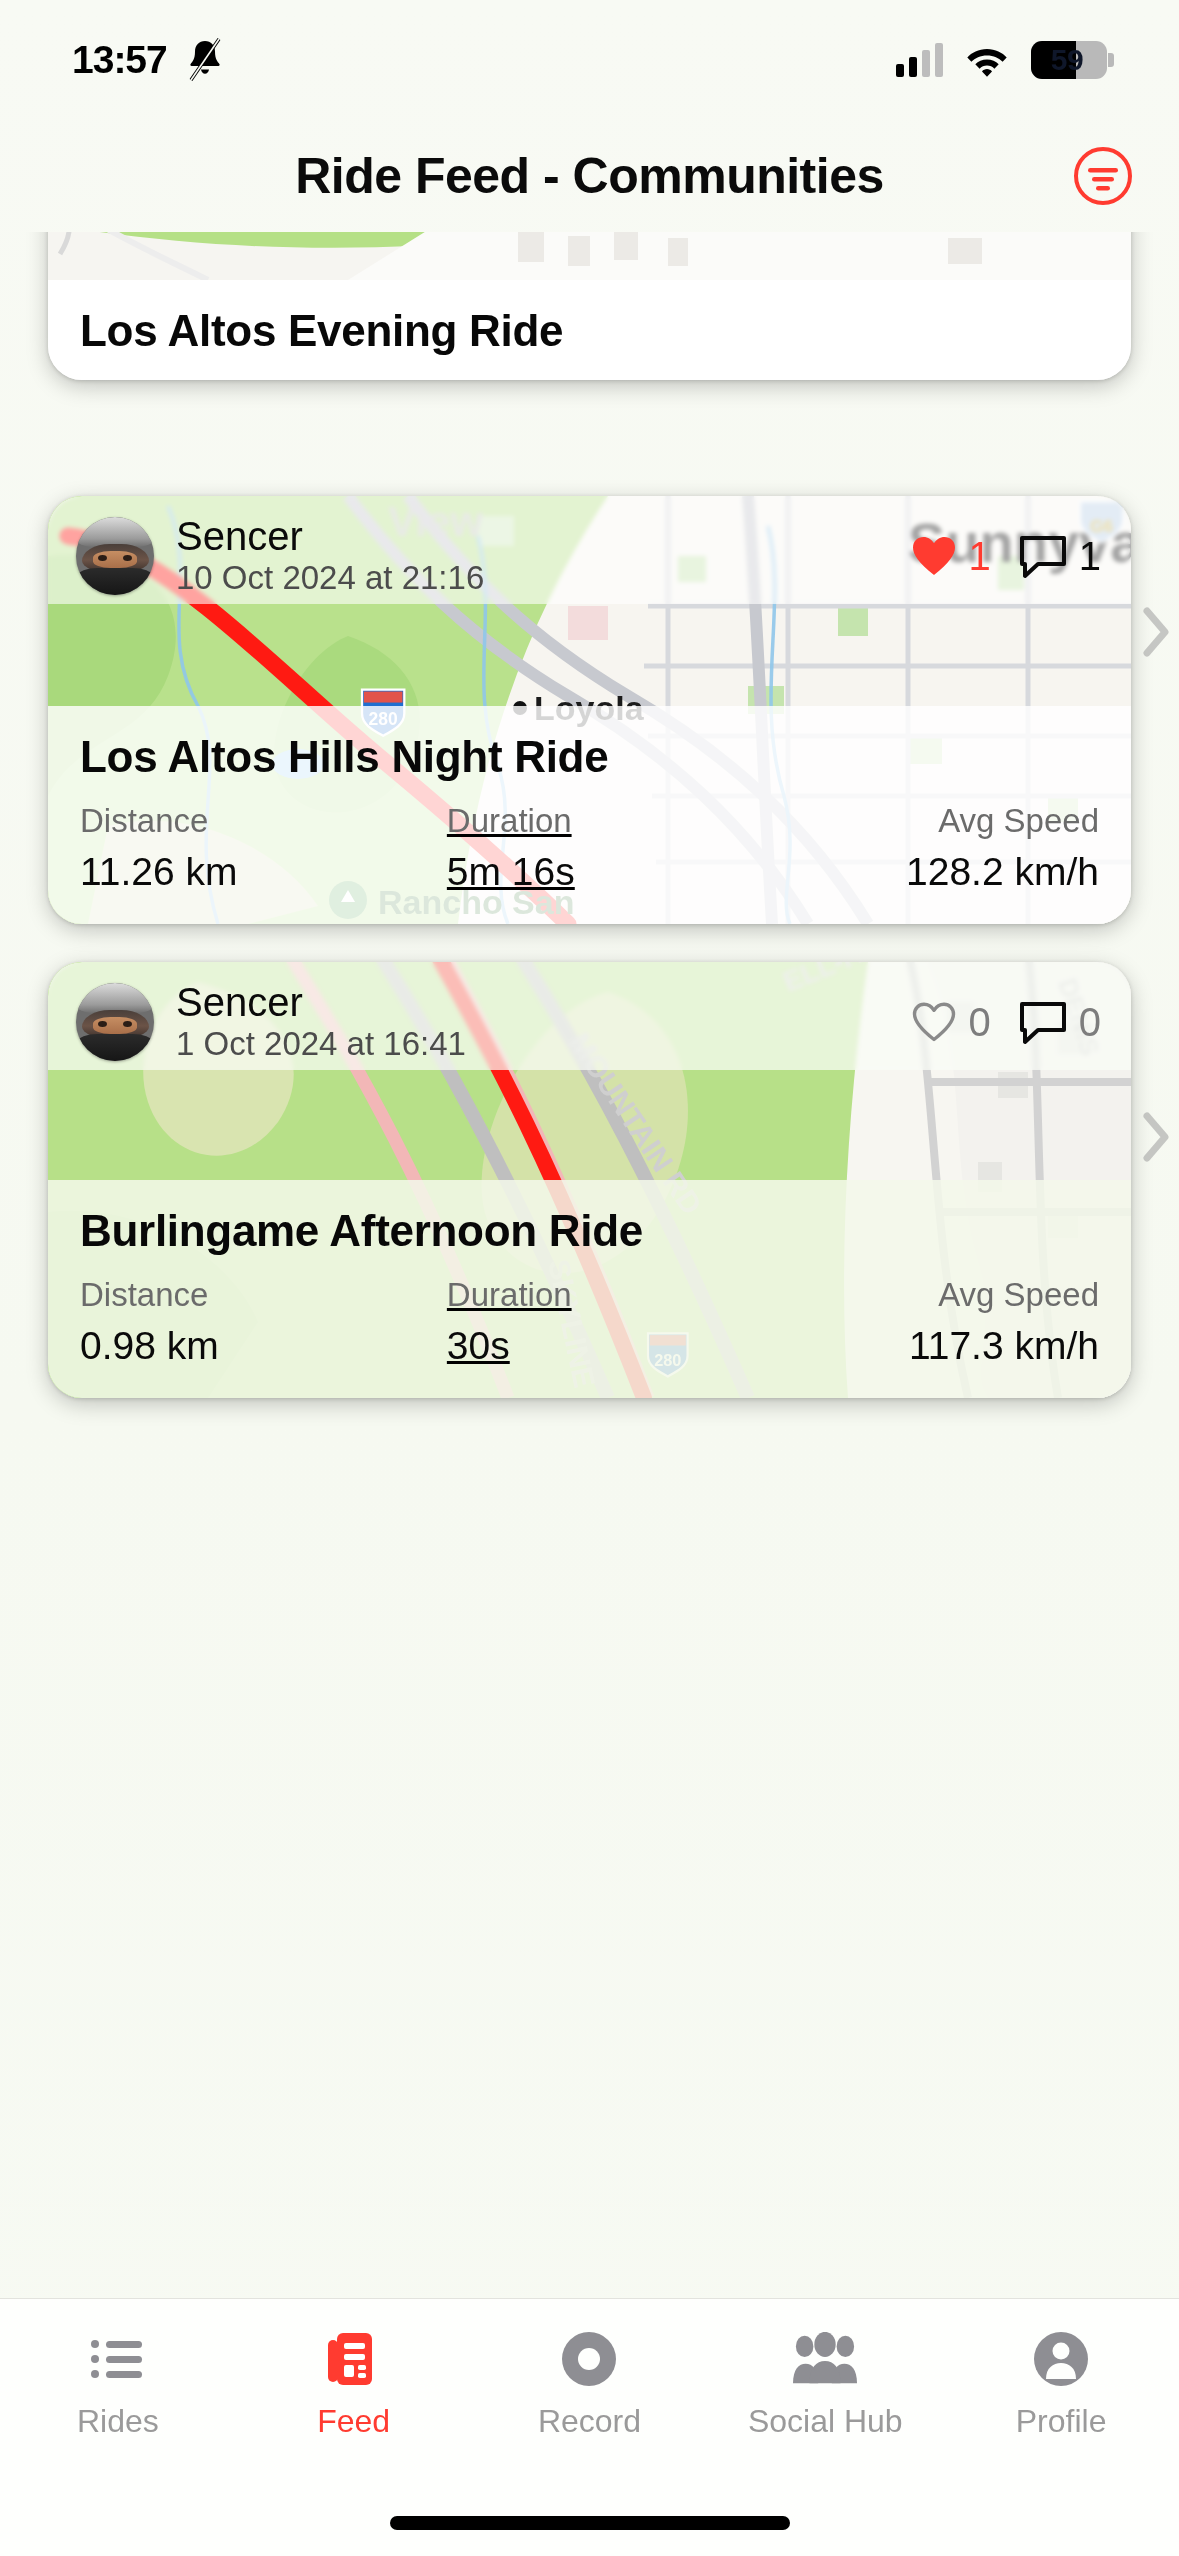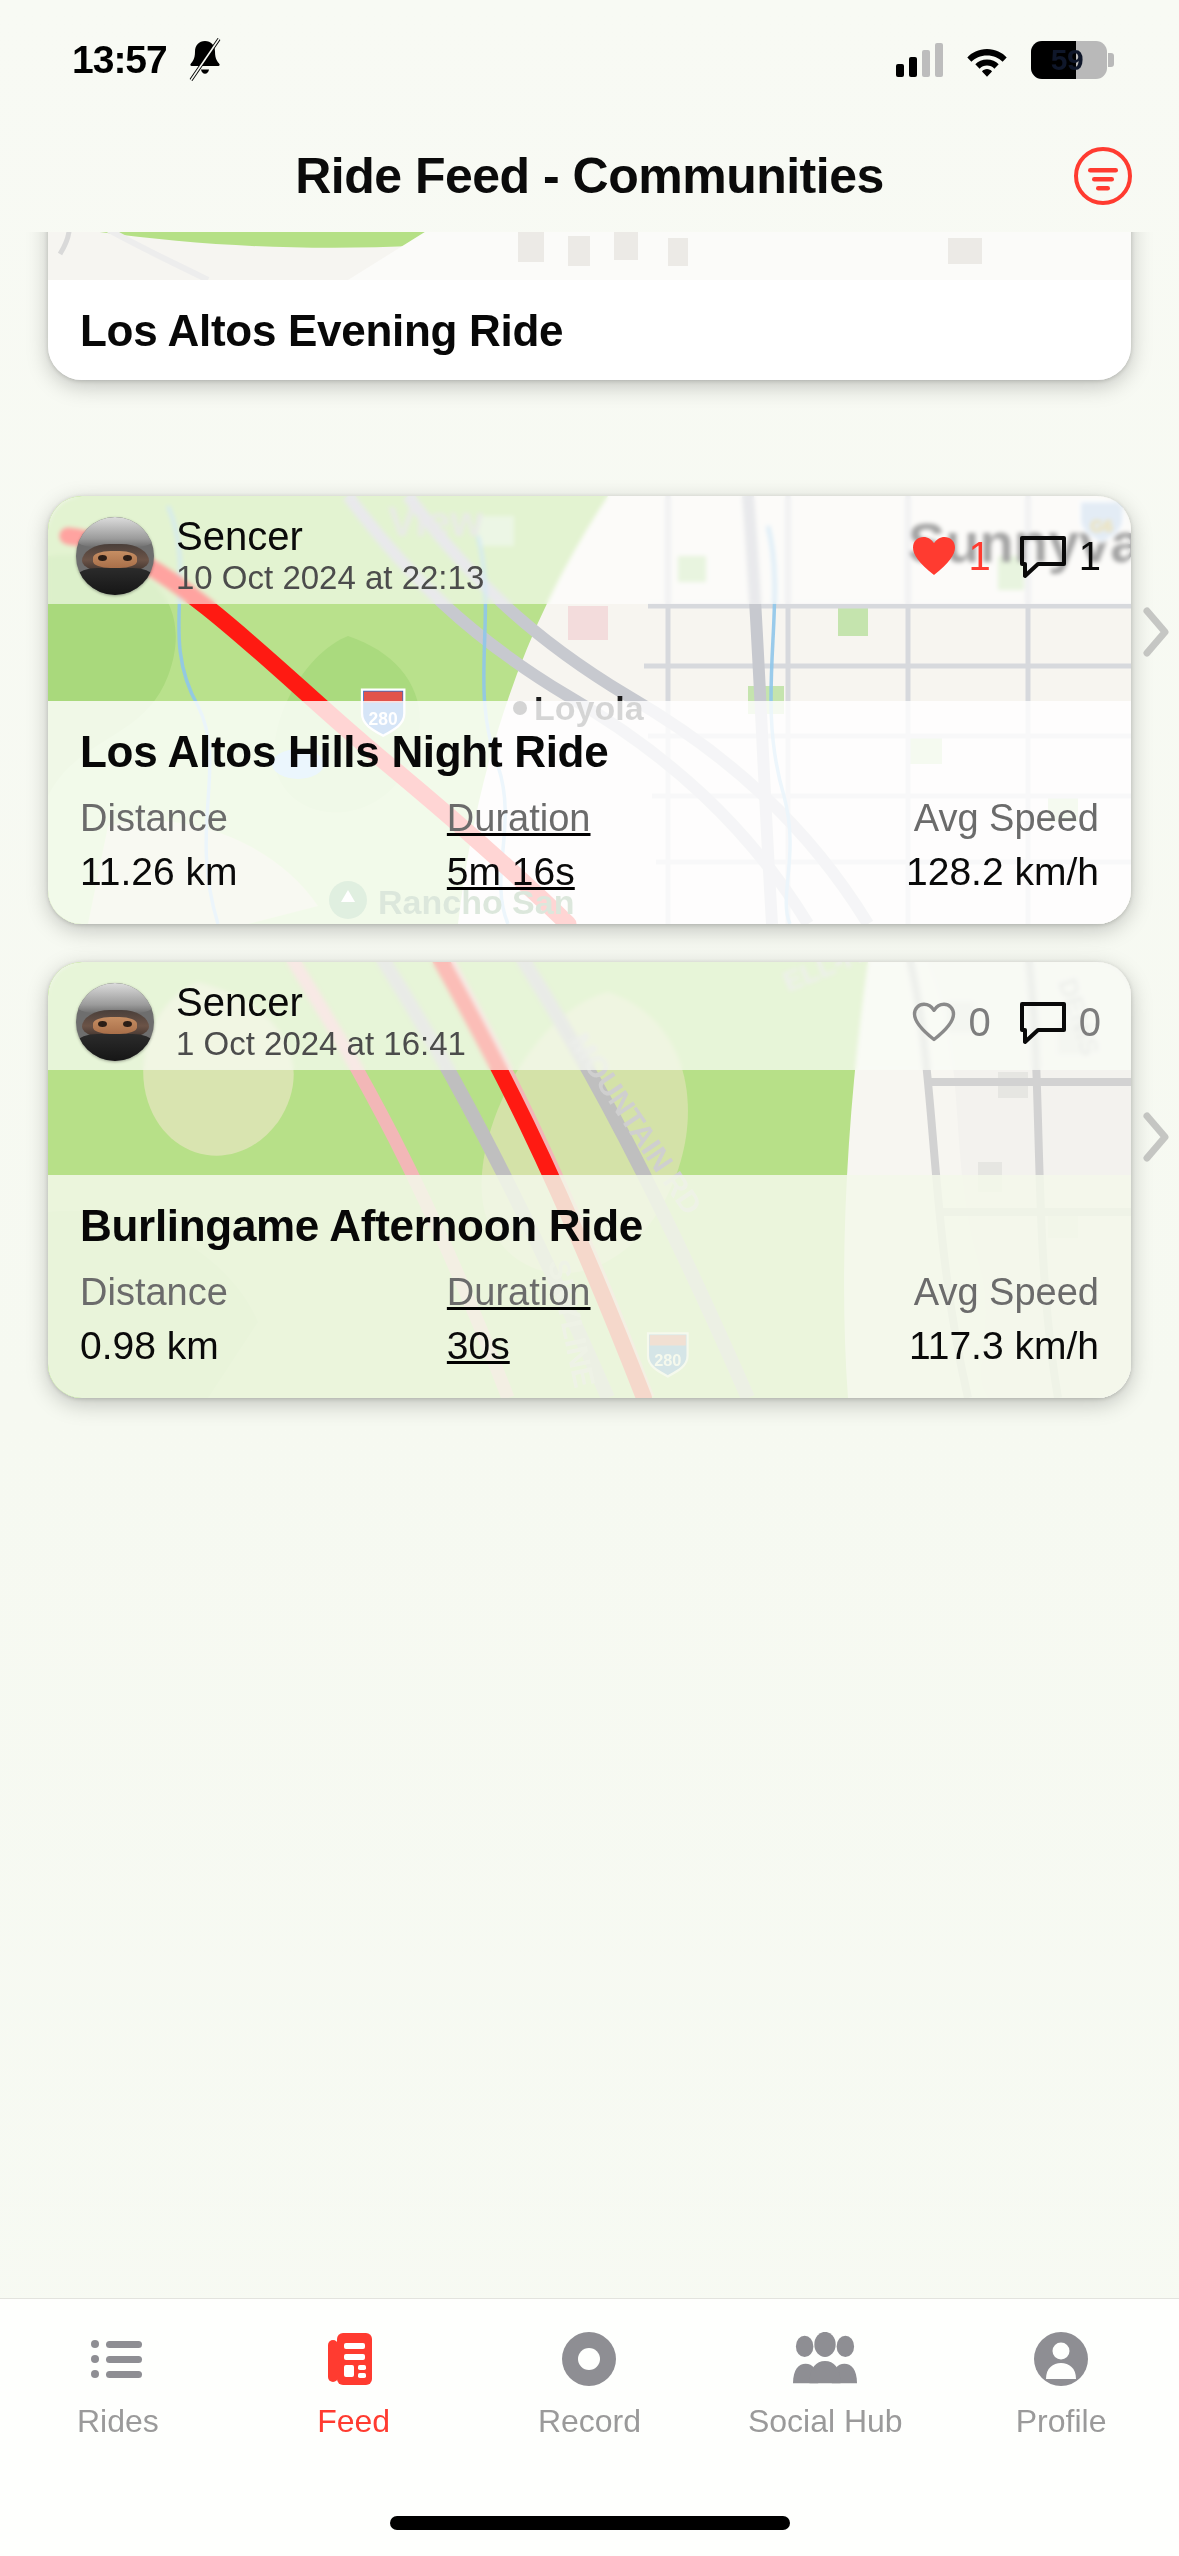--- a/index.html
+++ b/index.html
@@ -146,21 +146,21 @@
   .stats {
     position: relative; padding: 26px 32px 30px 32px;
     background: rgba(255,255,255,0.82);
   }
   .stats.tint { background: rgba(243,248,234,0.86); }
   .ride-title { font-size: 44px; font-weight: 700; color: #080808; letter-spacing: -0.3px; }
   .stat-row { display: flex; margin-top: 20px; }
   .stat-col { flex: 1 1 0; display: flex; flex-direction: column; gap: 10px; }
   .stat-col.c2 { flex: 0 0 34%; text-decoration: underline; }
   .stat-col.c3 { flex: 0 0 30%; align-items: flex-end; text-align: right; }
-  .stat-lbl { font-size: 38px; color: #6b6b6b; }
+  .stat-lbl { font-size: 33px; color: #6b6b6b; }
   .stat-val { font-size: 39px; color: #0a0a0a; }
 
   .chev {
     position: absolute; right: 6px; top: 50%; transform: translateY(-50%);
     width: 34px; height: 54px; opacity: .55;
   }
   .chev svg { width: 100%; height: 100%; display: block; }
 
   
   .tabbar {
@@ -342,21 +342,21 @@
         <div class="avatar">
           <div class="helm-top"></div>
             <div class="visor"></div>
             <div class="face"></div>
           <div class="eye l"></div>
             <div class="eye r"></div>
             <div class="chin"></div>
         </div>
         <div class="head-text">
           <span class="head-user">Sencer</span>
-          <span class="head-date">10 Oct 2024 at 22:13</span>
+          <span class="head-date">10 Oct 2024 at 21:16</span>
         </div>
         <div class="reactions">
           <div class="rx liked">
             <span>
               <svg width="46" height="42" viewBox="0 0 46 42">
                 <path d="M23 40 C8 28 2 20 2 12.5 2 6 7 2 12.5 2 17 2 20.8 4.6 23 8.3 25.2 4.6 29 2 33.5 2 39 2 44 6 44 12.5 44 20 38 28 23 40z" fill="#ff3b30"></path>
               </svg>
             </span>
             <span class="cnt">1</span>
           </div>

